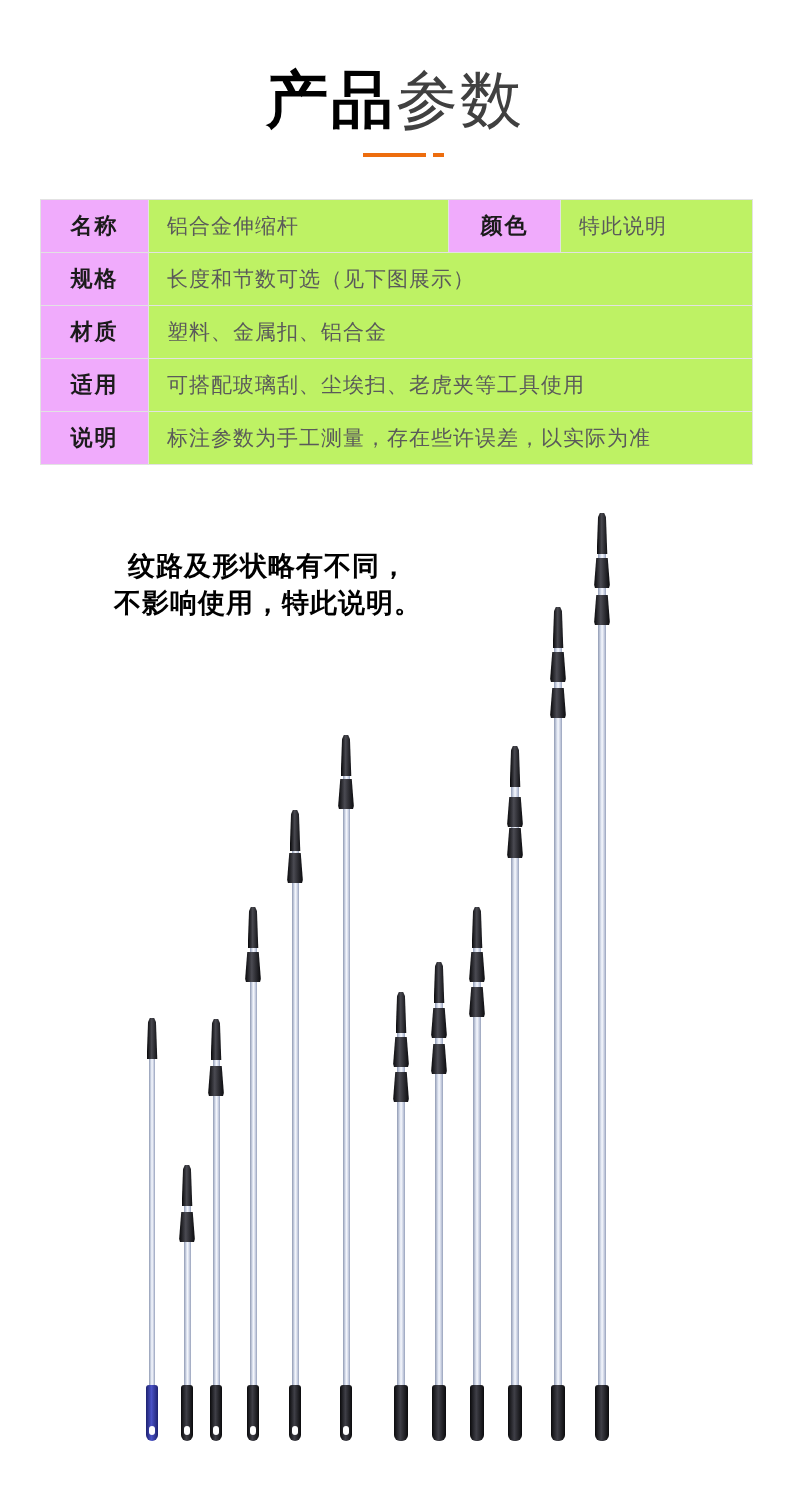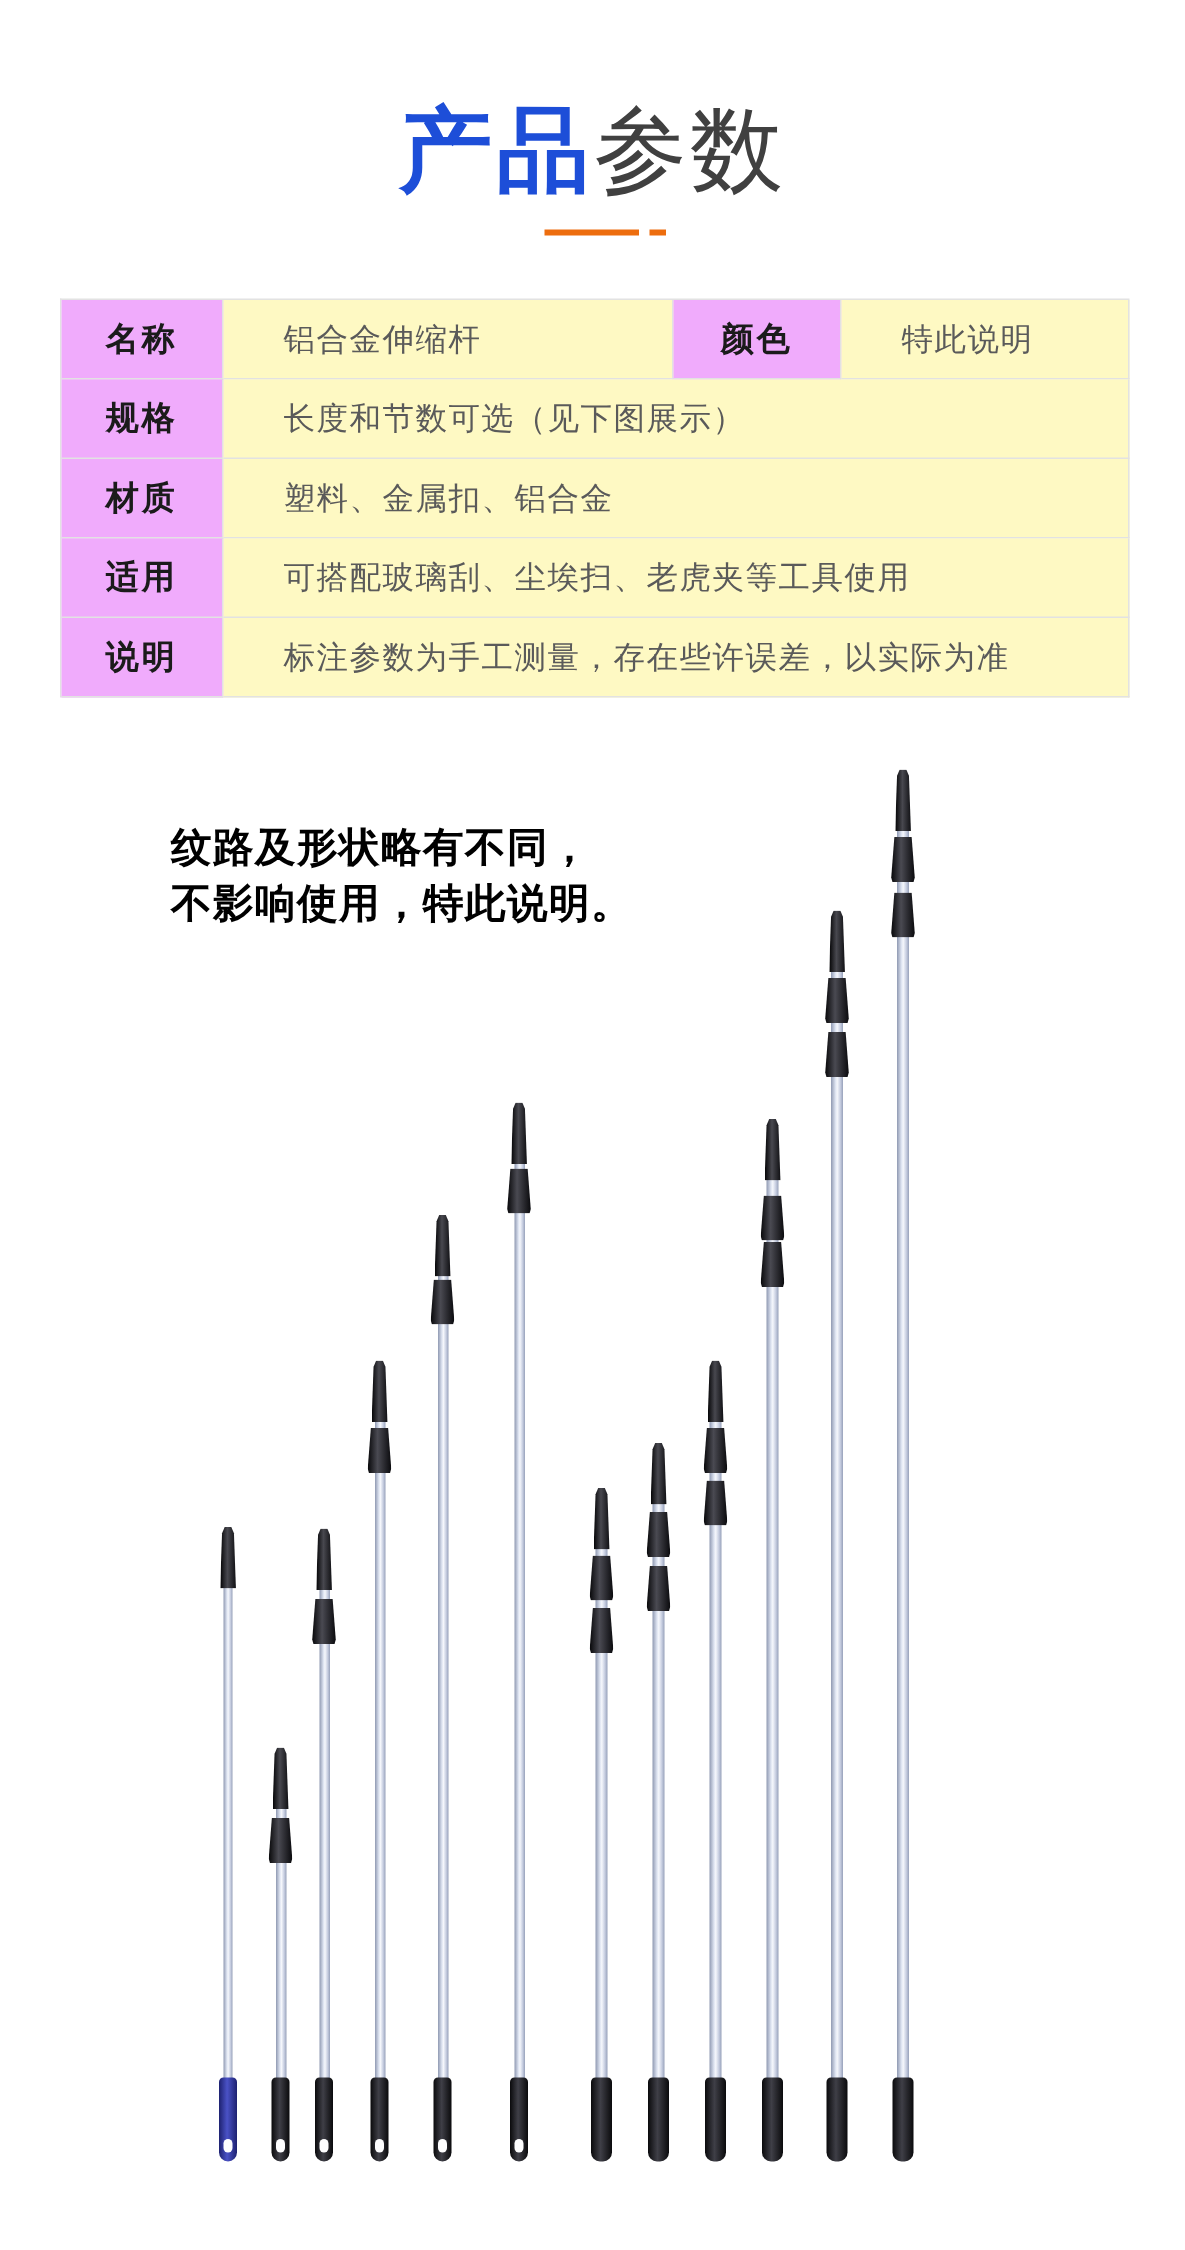--- a/index.html
+++ b/index.html
@@ -2,44 +2,44 @@
 <html><head>
 <meta charset="utf-8">
 <style>
   html,body{margin:0;padding:0;background:#fff;}
   body{width:790px;height:1500px;position:relative;overflow:hidden;
        font-family:"DejaVu Sans","Liberation Sans",sans-serif;}
 
   
   .title-wrap{position:absolute;left:0;top:62px;width:790px;text-align:center;
               font-size:62px;line-height:76px;white-space:nowrap;}
-  .title-bold{font-weight:bold;color:#1d4ed8;letter-spacing:3px;}
+  .title-bold{font-weight:bold;color:#000000;letter-spacing:3px;}
   .title-light{font-weight:normal;color:#404040;letter-spacing:2px;}
   .title-bar{position:absolute;height:4px;background:#ed6d0e;top:153px;}
   .title-bar.long{left:363px;width:63px;}
   .title-bar.short{left:433px;width:11px;}
 
   
   .spec-table{position:absolute;left:40px;top:199px;width:712px;
               border-top:1px solid #e2e2e2;border-left:1px solid #e2e2e2;
               font-size:22px;}
   .trow{display:grid;height:53px;}
   .trow.r1{grid-template-columns:108px 300px 112px auto;}
   .trow.rn{grid-template-columns:108px auto;text-align:center;}
   .cell{display:flex;align-items:center;border-right:1px solid #e2e2e2;
         border-bottom:1px solid #e2e2e2;overflow:hidden;white-space:nowrap;}
   .cell.label{background:#f0abfc;justify-content:center;color:#1b1b1b;
               font-weight:bold;letter-spacing:2px;}
-  .cell.value{background:#fef9c3;color:#5a5a5a;padding-left:40px;font-size:21px;
+  .cell.value{background:#bef264;color:#5a5a5a;padding-left:18px;font-size:21px;
               letter-spacing:1px;}
 
   
   .note{position:absolute;left:61px;top:547px;font-size:27px;font-weight:bold;
         color:#000;line-height:37px;letter-spacing:1px;white-space:nowrap;}
-  .note .indent{margin-left:53px;}
+  .note .indent{margin-left:53px;text-align:center;}
 
   
   .poles-figure{position:absolute;left:0;top:0;width:790px;height:1500px;}
   .pole-shaft,.pole-cap,.pole-collar,.pole-handle{position:absolute;}
   .pole-shaft{background:linear-gradient(90deg,#8f99b2 0%,#dfe5f2 38%,#f5f7fc 52%,
               #c6cde0 78%,#97a1ba 100%);border-radius:2px;z-index:1;}
   .pole-cap{background:linear-gradient(90deg,#060608,#48484f 42%,#09090c);
             clip-path:polygon(30% 0,70% 0,86% 10%,98% 100%,2% 100%,14% 10%);z-index:2;}
   .pole-collar{background:linear-gradient(90deg,#060608,#4a4a52 42%,#09090c);
                clip-path:polygon(14% 0,86% 0,99% 90%,94% 100%,6% 100%,1% 90%);z-index:2;}

